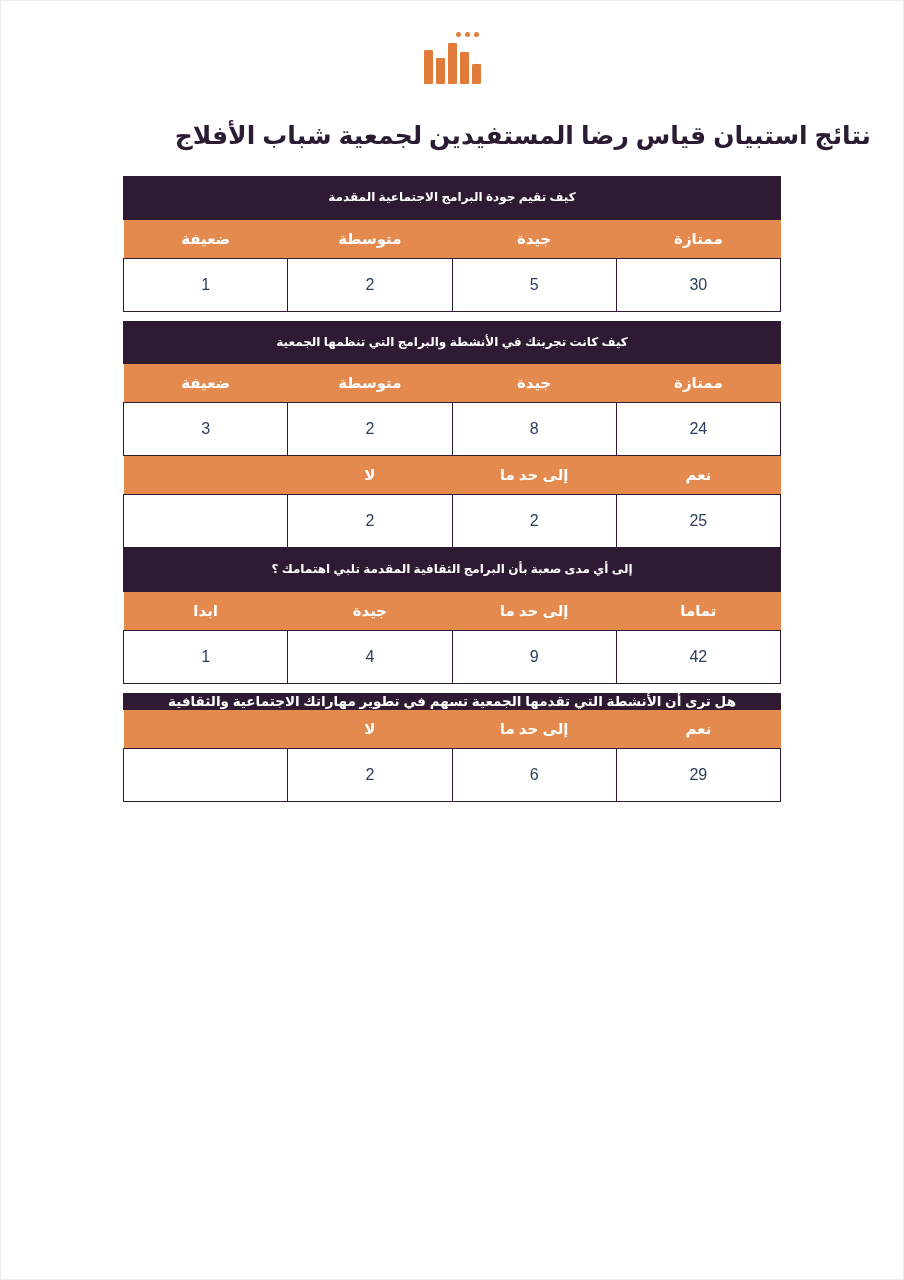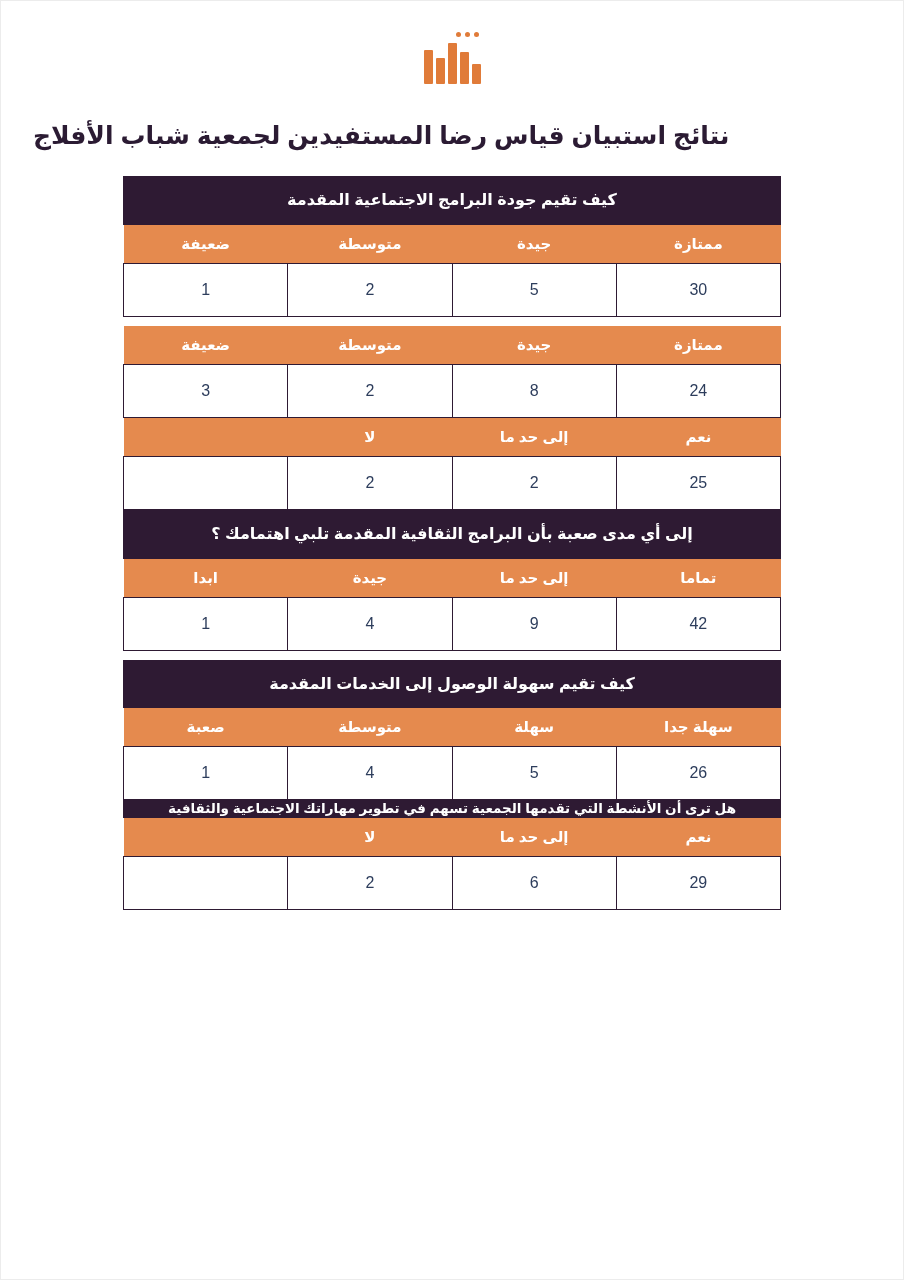--- a/index.html
+++ b/index.html
@@ -58,39 +58,39 @@
   }
   .logo-dots span {
     width: 5px; height: 5px;
     background: #e07b39;
     border-radius: 50%;
     display: block;
   }
 
   
   .doc-title {
-    text-align: left;
+    text-align: right;
     font-size: 25px;
     font-weight: bold;
     color: #2b1b33;
     margin: 22px 0 26px 0;
     letter-spacing: 0;
   }
 
   
   .tables {
     margin: 0 90px;
   }
   .block { margin-bottom: 0; }
   .q-row {
     background: #2e1a33;
     color: #ffffff;
     text-align: center;
     font-weight: bold;
-    font-size: 16px;
+    font-size: 12px;
     padding: 14px 10px;
     line-height: 1.3;
   }
   .q-row.small { font-size: 13.5px; padding: 0 10px; }
   table {
     width: 100%;
     border-collapse: collapse;
     table-layout: fixed;
   }
   td.opt {
@@ -154,20 +154,21 @@
           <td class="val">5</td>
           <td class="val">2</td>
           <td class="val">1</td>
         </tr>
       </tbody>
         </table>
     </div>
     <div class="spacer"></div>
 
     <div class="block">
+      <div class="q-row">كيف كانت تجربتك في الأنشطة والبرامج التي تنظمها الجمعية</div>
       <table>
         <tbody>
             <tr>
           <td class="opt">ممتازة</td>
           <td class="opt">جيدة</td>
           <td class="opt">متوسطة</td>
           <td class="opt">ضعيفة</td>
         </tr>
         <tr>
           <td class="val">24</td>
@@ -212,39 +213,20 @@
           <td class="val">42</td>
           <td class="val">9</td>
           <td class="val">4</td>
           <td class="val">1</td>
         </tr>
       </tbody>
         </table>
     </div>
     <div class="spacer"></div>
 
-    <div class="block">
-      <div class="q-row">كيف تقيم سهولة الوصول إلى الخدمات المقدمة</div>
-      <table>
-        <tbody>
-            <tr>
-          <td class="opt">سهلة جدا</td>
-          <td class="opt">سهلة</td>
-          <td class="opt">متوسطة</td>
-          <td class="opt">صعبة</td>
-        </tr>
-        <tr>
-          <td class="val">26</td>
-          <td class="val">5</td>
-          <td class="val">4</td>
-          <td class="val">1</td>
-        </tr>
-      </tbody>
-        </table>
-    </div>
 
     <div class="block">
       <div class="q-row small">هل ترى أن الأنشطة التي تقدمها الجمعية تسهم في تطوير مهاراتك الاجتماعية والثقافية</div>
       <table>
         <tbody>
             <tr>
           <td class="opt">نعم</td>
           <td class="opt">إلى حد ما</td>
           <td class="opt">لا</td>
           <td class="opt"></td>

